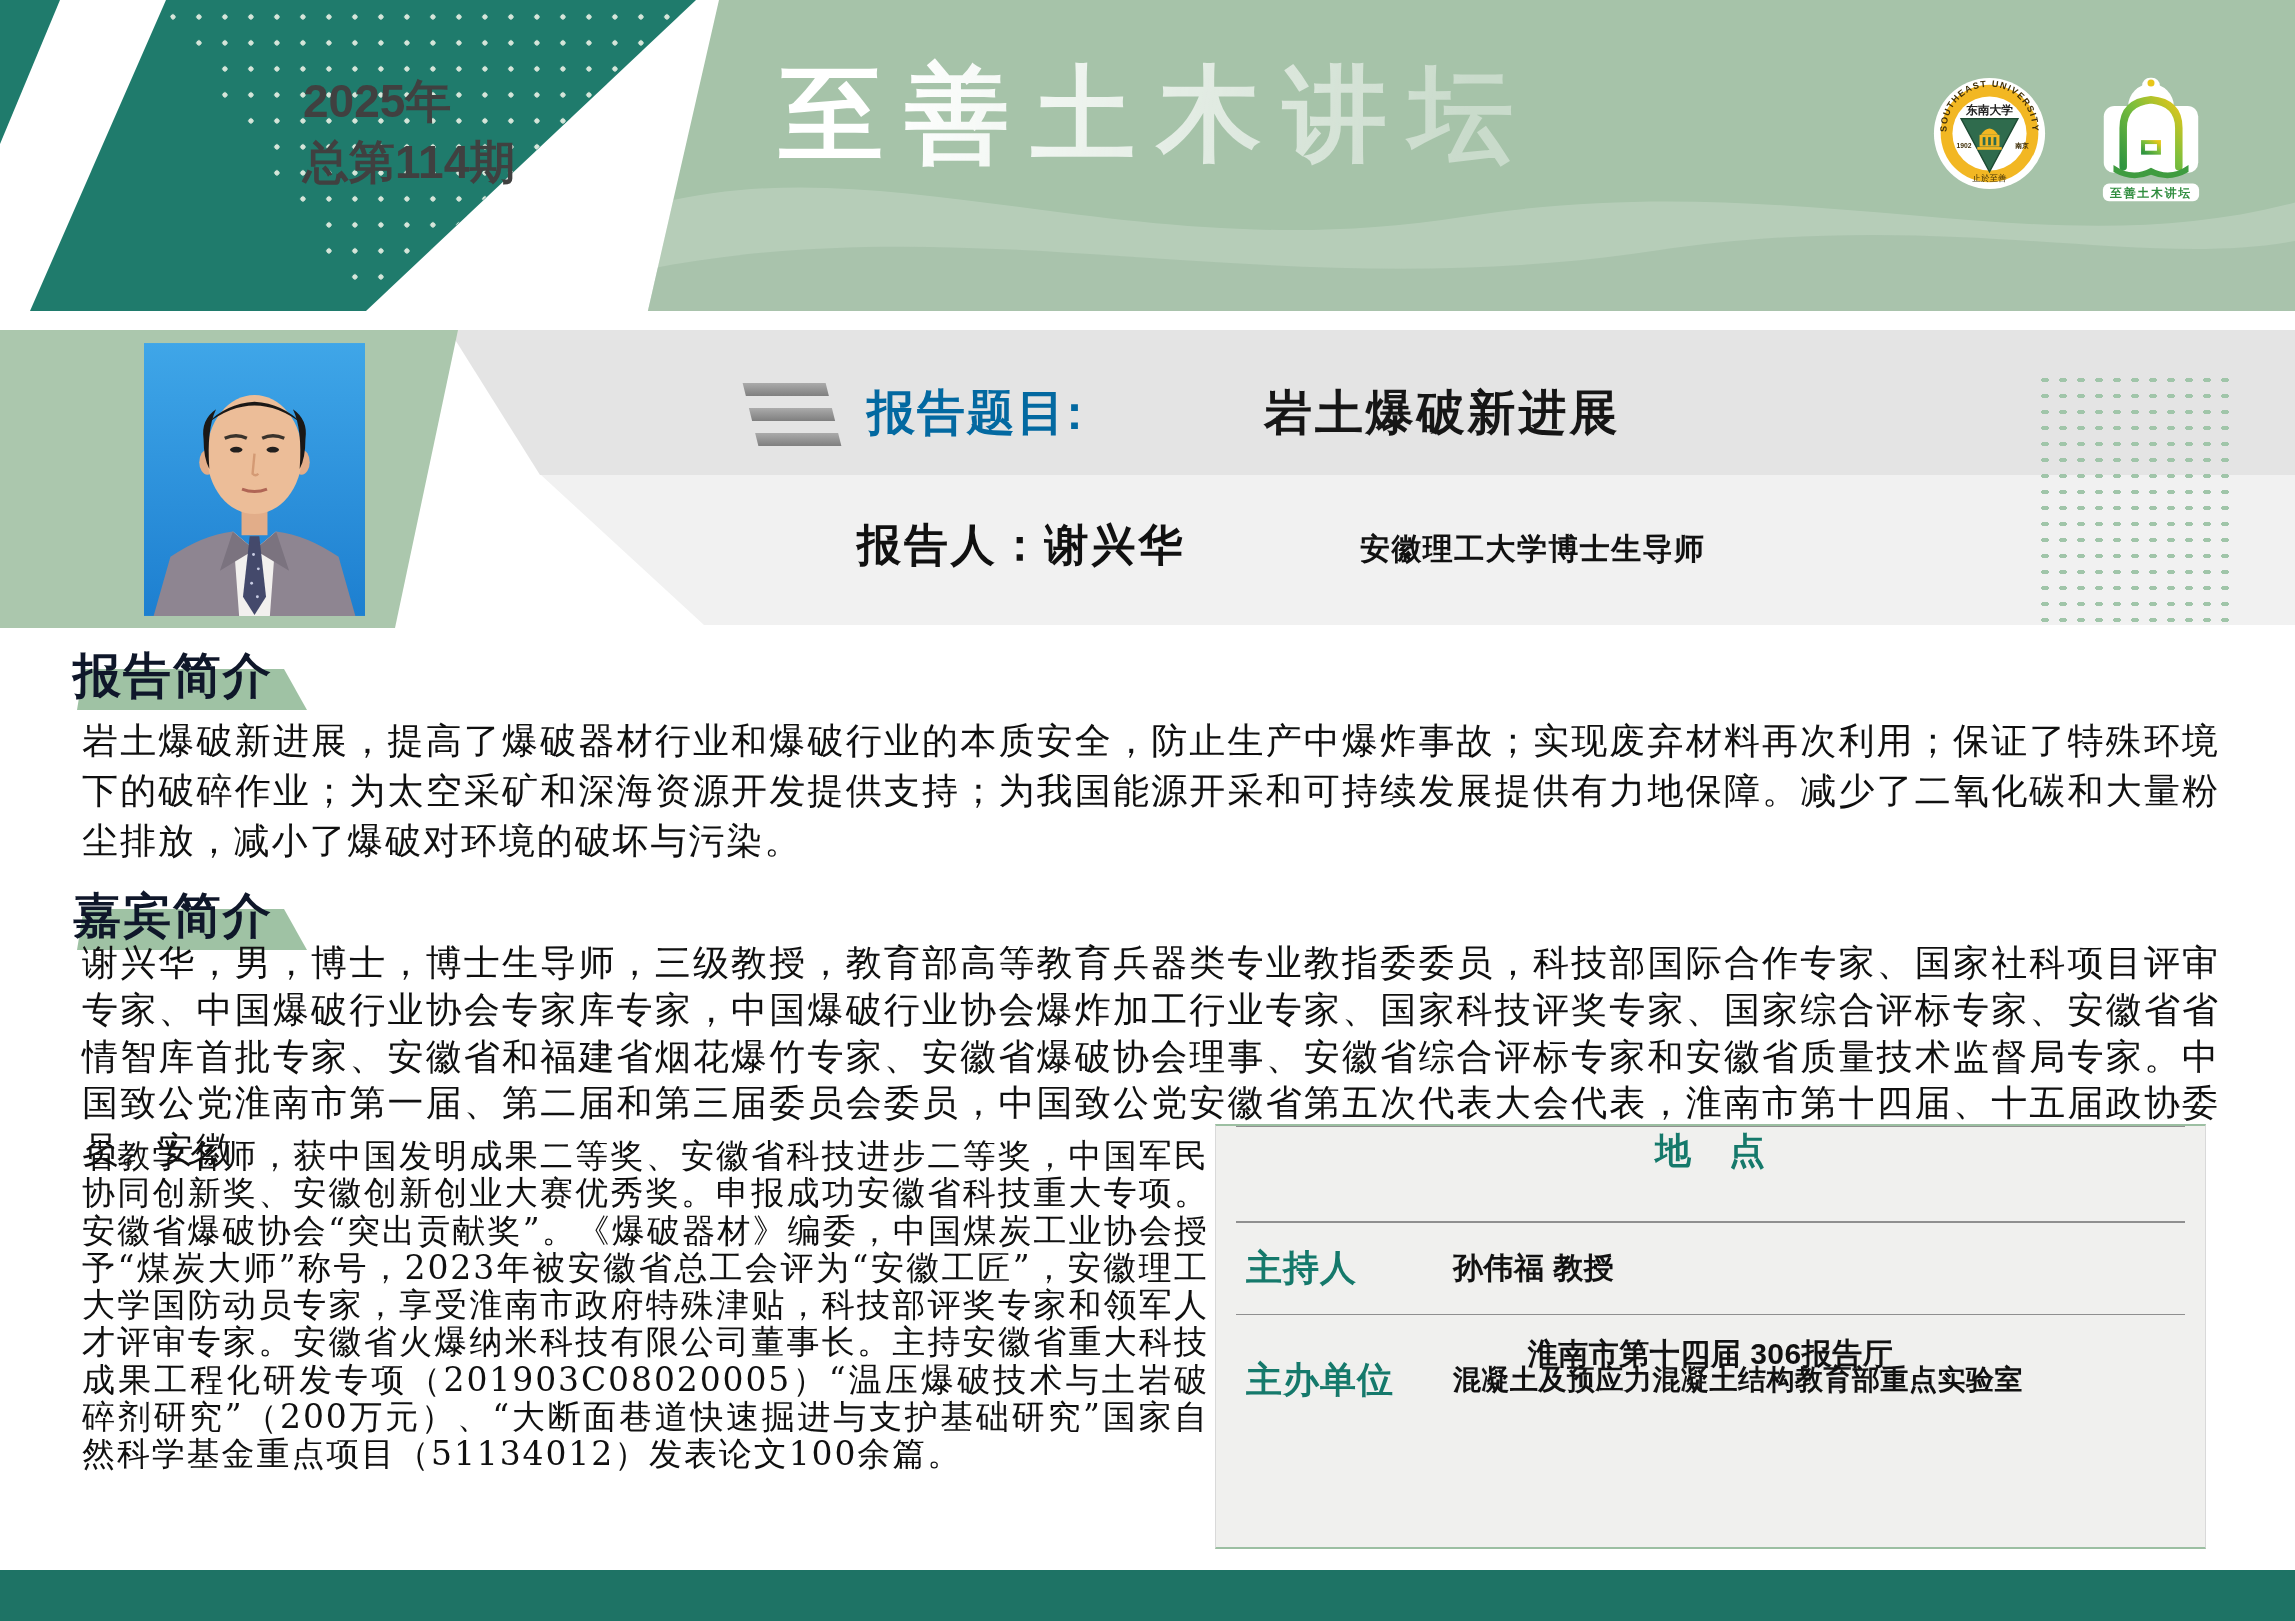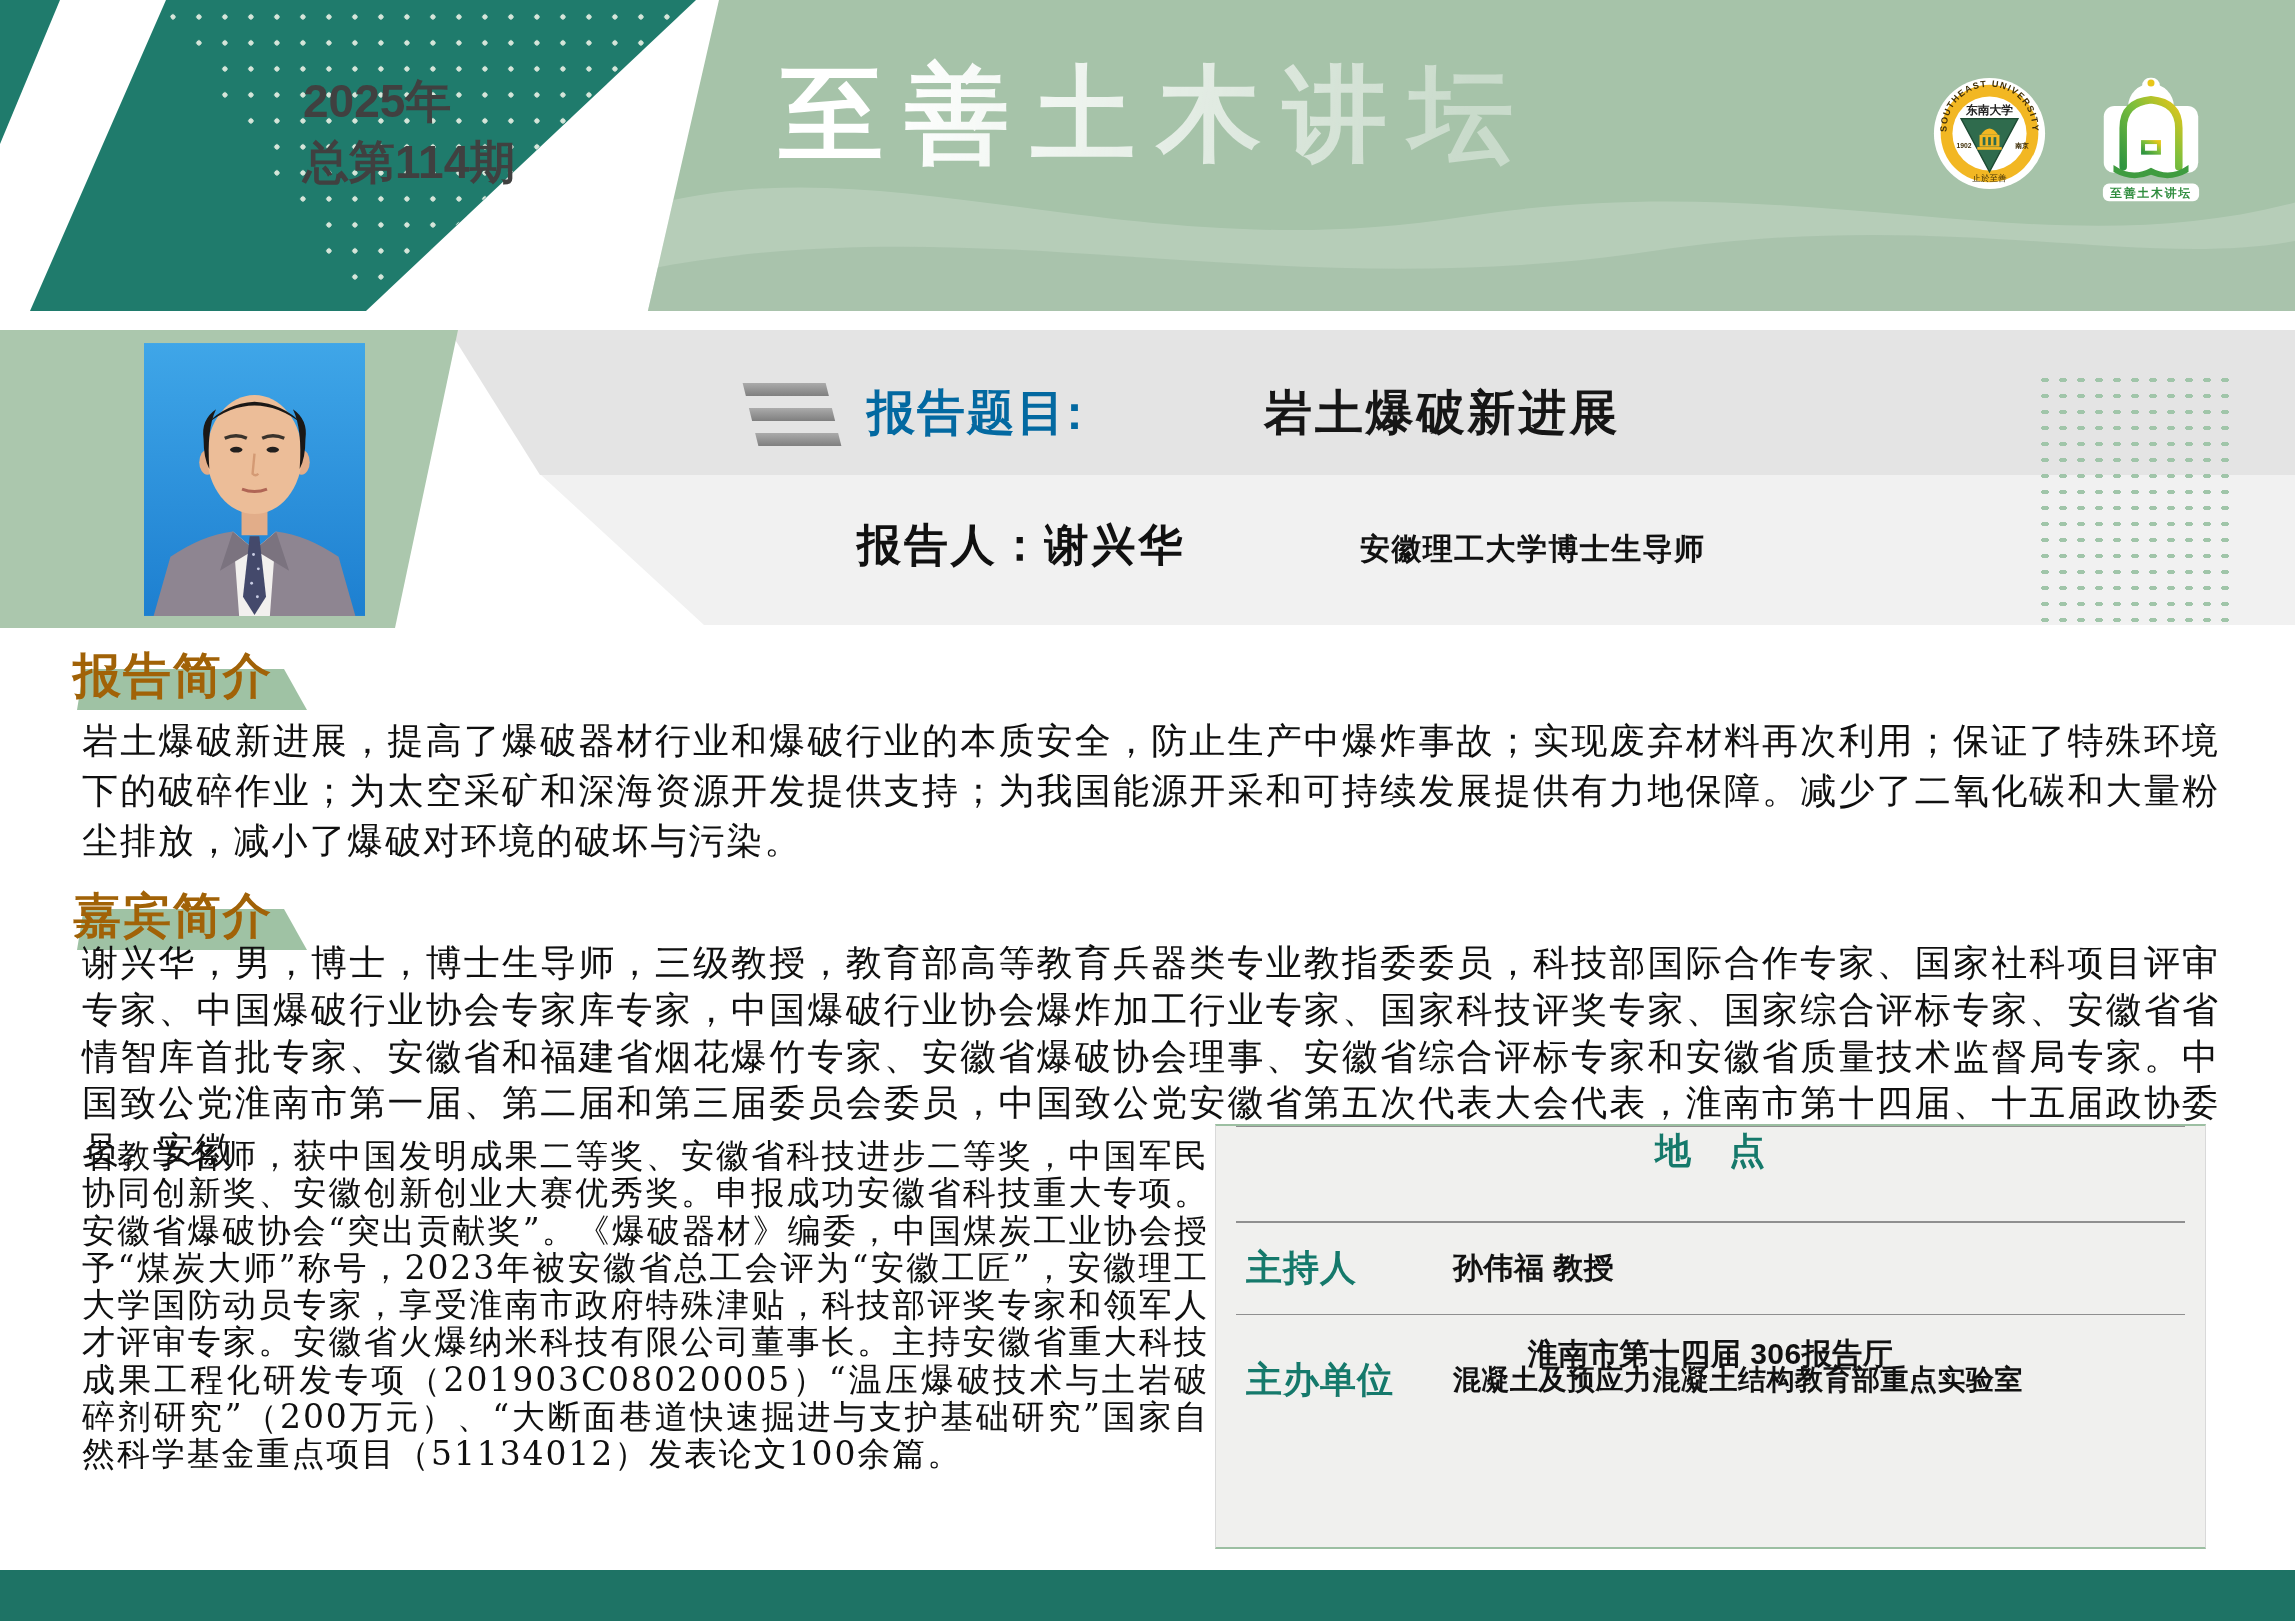--- a/index.html
+++ b/index.html
@@ -45,21 +45,21 @@
   .hamburger .bar{width:83px;height:13px;margin-bottom:12px;
                   background:linear-gradient(#ababab,#7f7f7f);}
   .report-title-label{left:867px;top:381px;font-size:48px;font-weight:bold;color:#0369a1;letter-spacing:1.9px;}
   .report-title-value{left:1264px;top:381px;font-size:48px;font-weight:bold;color:#161616;letter-spacing:2.9px;}
   .speaker-name{left:857px;top:516px;font-size:44px;font-weight:bold;color:#111;letter-spacing:2.9px;}
   .speaker-affil{left:1360px;top:529px;font-size:30px;font-weight:bold;color:#111;letter-spacing:1.4px;}
 
   
   .sec-shape{width:231px;height:41px;background:#9fc2a4;
              clip-path:polygon(6.7px 0,207px 0,230px 41px,0 41px);}
-  .sec-title{font-size:48px;font-weight:bold;color:#a16207;letter-spacing:1.9px;z-index:3;}
+  .sec-title{font-size:48px;font-weight:bold;color:#0f172a;letter-spacing:1.9px;z-index:3;}
   .sec1-shape{left:77px;top:669px;}
   .sec1-title{left:73px;top:644px;}
   .sec2-shape{left:77px;top:909px;}
   .sec2-title{left:73px;top:884px;}
 
   
   .cn-serif{font-family:"DejaVu Serif", serif;color:#101010;text-align:justify;}
   .report-intro-text{left:82px;top:716px;width:2138px;font-size:36px;letter-spacing:1.9px;line-height:1.39;}
   .guest-top{left:82px;top:940px;width:2138px;font-size:36px;letter-spacing:1.9px;line-height:1.30;}
   .guest-left{left:82px;top:1137px;width:1127px;font-size:33px;letter-spacing:1.9px;line-height:1.13;}

